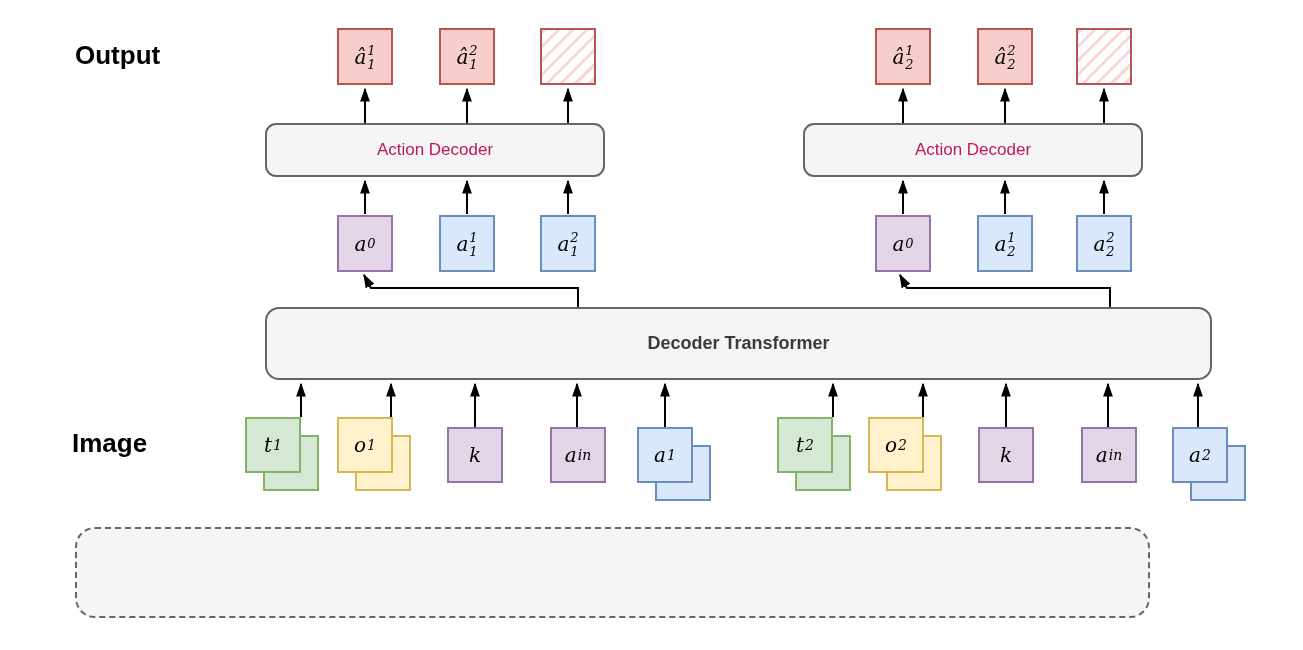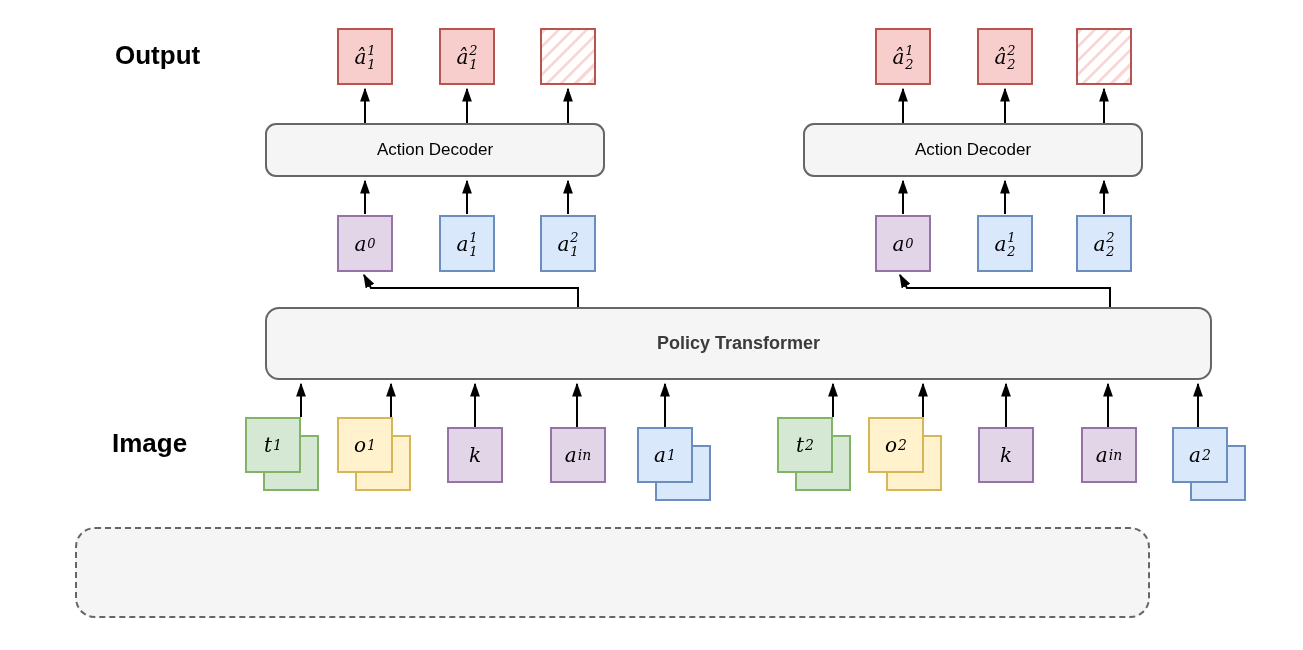--- a/index.html
+++ b/index.html
@@ -1,22 +1,22 @@
 <!DOCTYPE html>
 <html><head>
 <meta charset="utf-8">
 <style>
   html,body{margin:0;padding:0;background:#ffffff;}
   .canvas{position:relative;width:1303px;height:650px;background:#ffffff;overflow:hidden;
           font-family:"Liberation Sans",sans-serif;}
-  .side-label{position:absolute;font-weight:bold;font-size:26px;color:#000;margin-left:40px;}
+  .side-label{position:absolute;font-weight:bold;font-size:26px;color:#000;}
   #arrow-layer{position:absolute;left:0;top:0;z-index:1;}
   .block{position:absolute;box-sizing:border-box;background:#f5f5f5;border:2px solid #666;
          display:flex;align-items:center;justify-content:center;z-index:2;}
-  .decoder{border-radius:11px;font-size:17px;color:#000000;}
+  .decoder{border-radius:11px;font-size:17px;color:#be185d;}
   .transformer{border-radius:14px;font-size:18px;font-weight:bold;color:#3b3b3b;}
   .token{position:absolute;box-sizing:border-box;border:2px solid;display:flex;align-items:center;
          justify-content:center;z-index:2;font-family:"DejaVu Serif",serif;font-style:italic;
          font-size:20px;color:#000;}
   .token.hatched{background:
       repeating-linear-gradient(135deg, rgba(240,170,166,0.45) 0 3px, rgba(255,255,255,0) 3px 10px),#fff;
       border-width:2.5px;}
   .stackback{z-index:1;}
   .ss{display:inline-flex;flex-direction:column;align-items:flex-start;font-size:13px;
       line-height:1.05;margin-left:1px;transform:translateY(1px);}
@@ -65,21 +65,21 @@
         <polyline points="1110,307 1110,288 907,288 900,275" marker-end="url(#ah)"></polyline>
       </g>
   </svg>
 
   <div class="side-label" style="left:75px;top:40px">Output</div>
   <div class="side-label" style="left:72px;top:428px">Image</div>
 
   <div class="block decoder" style="left:265px;top:123px;width:340px;height:54px">Action Decoder</div>
   <div class="block decoder" style="left:803px;top:123px;width:340px;height:54px">Action Decoder</div>
 
-  <div class="block transformer" style="left:265px;top:307px;width:947px;height:73px">Policy Transformer</div>
+  <div class="block transformer" style="left:265px;top:307px;width:947px;height:73px">Decoder Transformer</div>
 
   <div id="token-layer">
       <div class="token" style="left: 337px; top: 28px; width: 56px; height: 57px; border-color: rgb(184, 84, 80); background: rgb(248, 206, 204);">
         <span>â</span>
         <span class="ss">
           <span>1</span>
           <span>1</span>
         </span>
       </div>
       <div class="token" style="left: 439px; top: 28px; width: 56px; height: 57px; border-color: rgb(184, 84, 80); background: rgb(248, 206, 204);">

